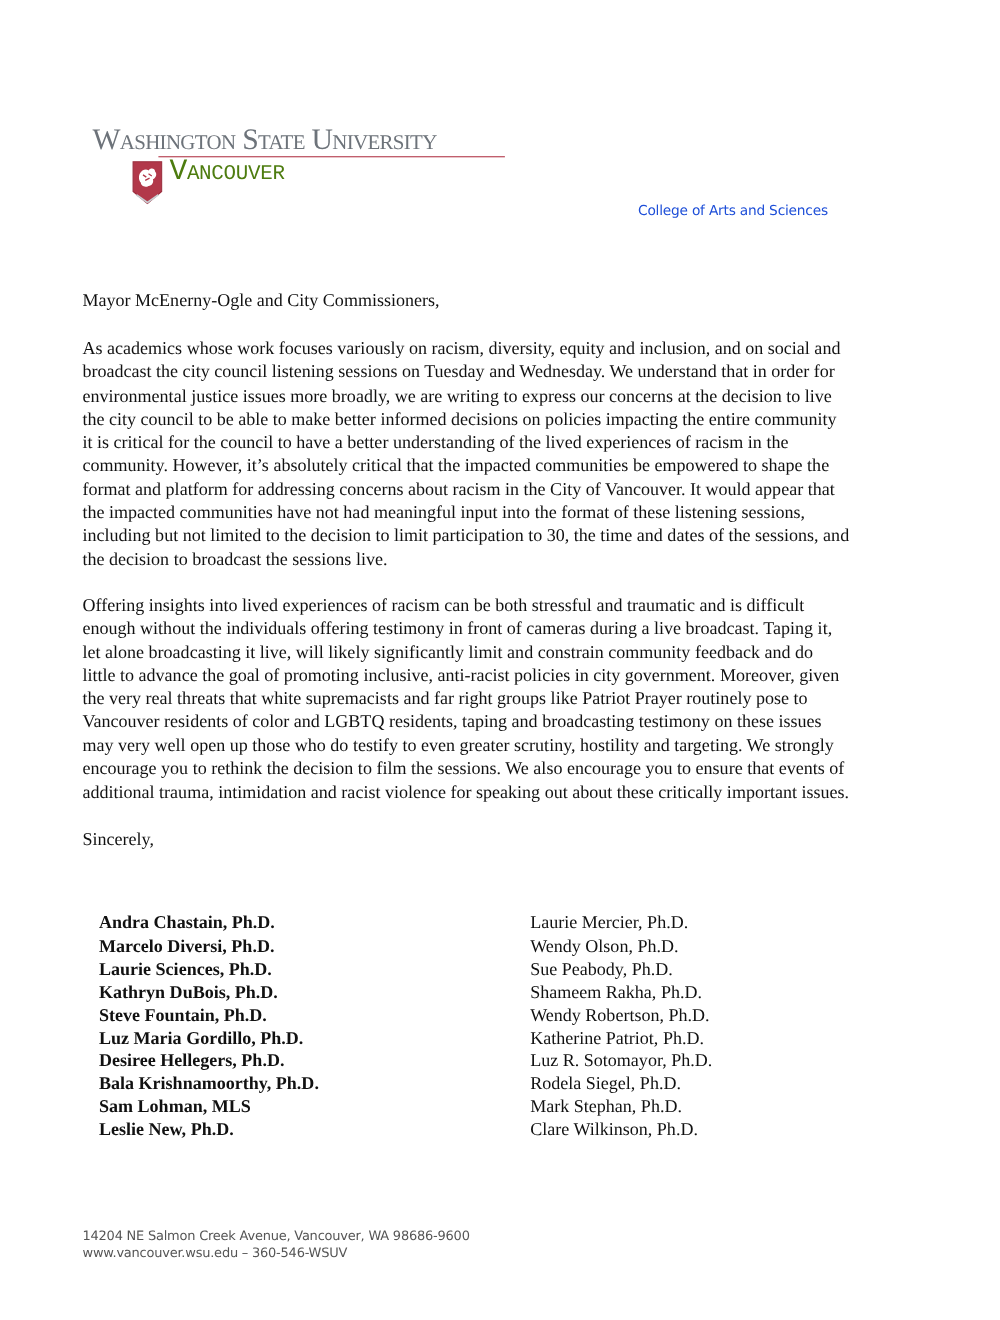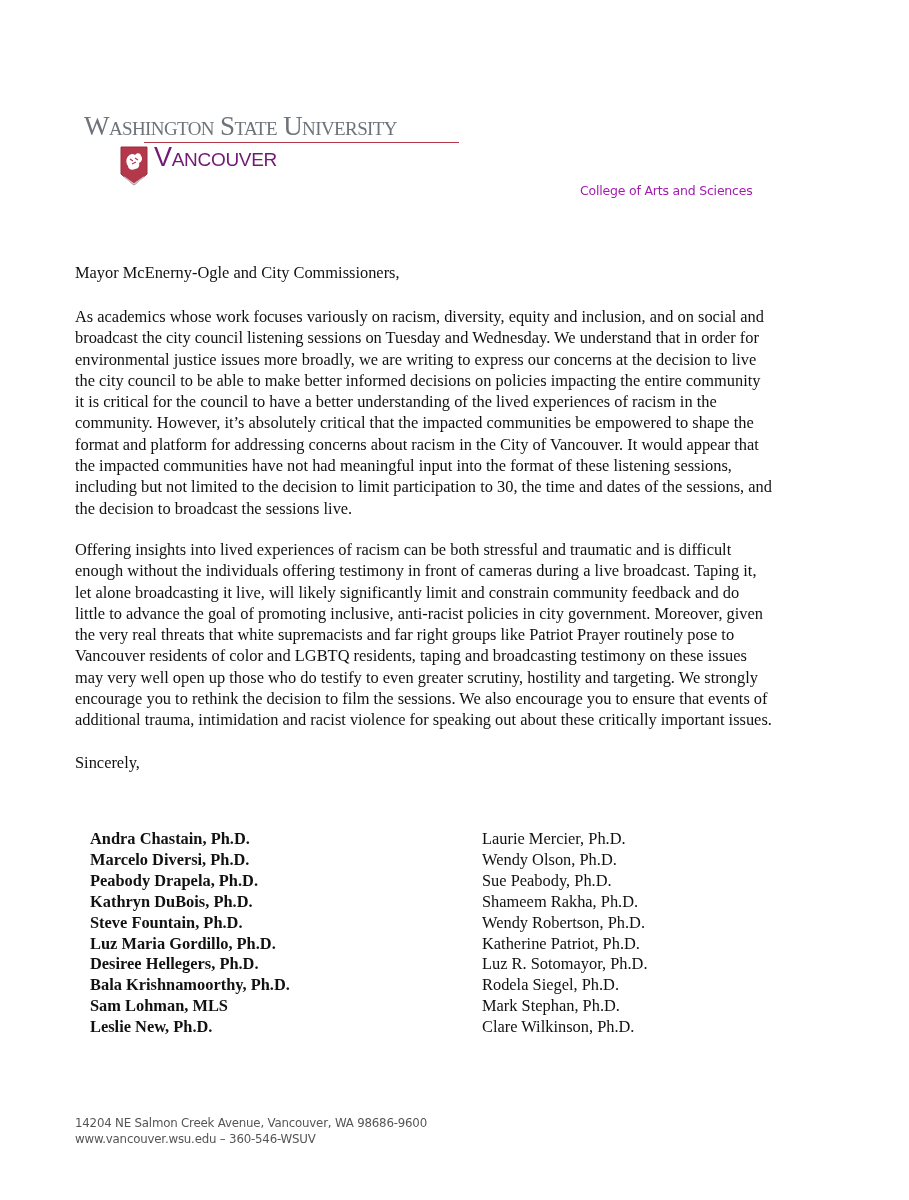--- a/index.html
+++ b/index.html
@@ -10,29 +10,29 @@
   .logo-line1 {
     position: absolute; left: 0; top: 0;
     font-family: "Liberation Serif", "DejaVu Serif", serif;
     color: #6d737a; font-size: 27px; letter-spacing: -0.6px; white-space: nowrap;
     font-variant: small-caps; line-height: 28px;
   }
   .logo-rule { position: absolute; left: 60px; top: 30px; width: 315px; height: 1px; background: #b2384a; }
   .logo-shield { position: absolute; left: 36px; top: 34px; width: 28px; height: 40px; }
   .logo-line2 {
     position: absolute; left: 70px; top: 30px;
-    font-family: Liberation Sans, sans-serif;
-    color: #701a75; font-size: 27px; letter-spacing: -0.3px; line-height: 30px;
+    font-family: Liberation Mono, monospace;
+    color: #4d7c0f; font-size: 27px; letter-spacing: -0.3px; line-height: 30px;
     font-variant: small-caps; white-space: nowrap;
   }
 
   .college {
     position: absolute; left: 580px; top: 183px;
     font-family: "DejaVu Sans", "Liberation Sans", sans-serif;
-    font-size: 12.5px; color: #a21caf; white-space: nowrap; letter-spacing: -0.2px;
+    font-size: 12.5px; color: #1d4ed8; white-space: nowrap; letter-spacing: -0.2px;
   }
 
   .body-text {
     font-family: "Liberation Serif", "DejaVu Serif", serif;
     font-size: 16.4px; color: #111; line-height: 21.3px;
   }
   .salutation { position: absolute; left: 75px; top: 262px; white-space: nowrap; }
   .para { position: absolute; left: 75px; width: 770px; }
   .para .line { display: block; white-space: nowrap; }
   .para1 { top: 306px; }
@@ -96,21 +96,21 @@
     <span class="line">may very well open up those who do testify to even greater scrutiny, hostility and targeting. We strongly</span>
     <span class="line">encourage you to rethink the decision to film the sessions. We also encourage you to ensure that events of</span>
     <span class="line">additional trauma, intimidation and racist violence for speaking out about these critically important issues.</span>
   </div>
 
   <div class="body-text closing">Sincerely,</div>
 
   <div class="body-text sig-col left">
     <span class="sig">Andra Chastain, Ph.D.</span>
     <span class="sig">Marcelo Diversi, Ph.D.</span>
-    <span class="sig">Peabody Drapela, Ph.D.</span>
+    <span class="sig">Laurie Sciences, Ph.D.</span>
     <span class="sig">Kathryn DuBois, Ph.D.</span>
     <span class="sig">Steve Fountain, Ph.D.</span>
     <span class="sig">Luz Maria Gordillo, Ph.D.</span>
     <span class="sig">Desiree Hellegers, Ph.D.</span>
     <span class="sig">Bala Krishnamoorthy, Ph.D.</span>
     <span class="sig">Sam Lohman, MLS</span>
     <span class="sig">Leslie New, Ph.D.</span>
   </div>
 
   <div class="body-text sig-col right">

